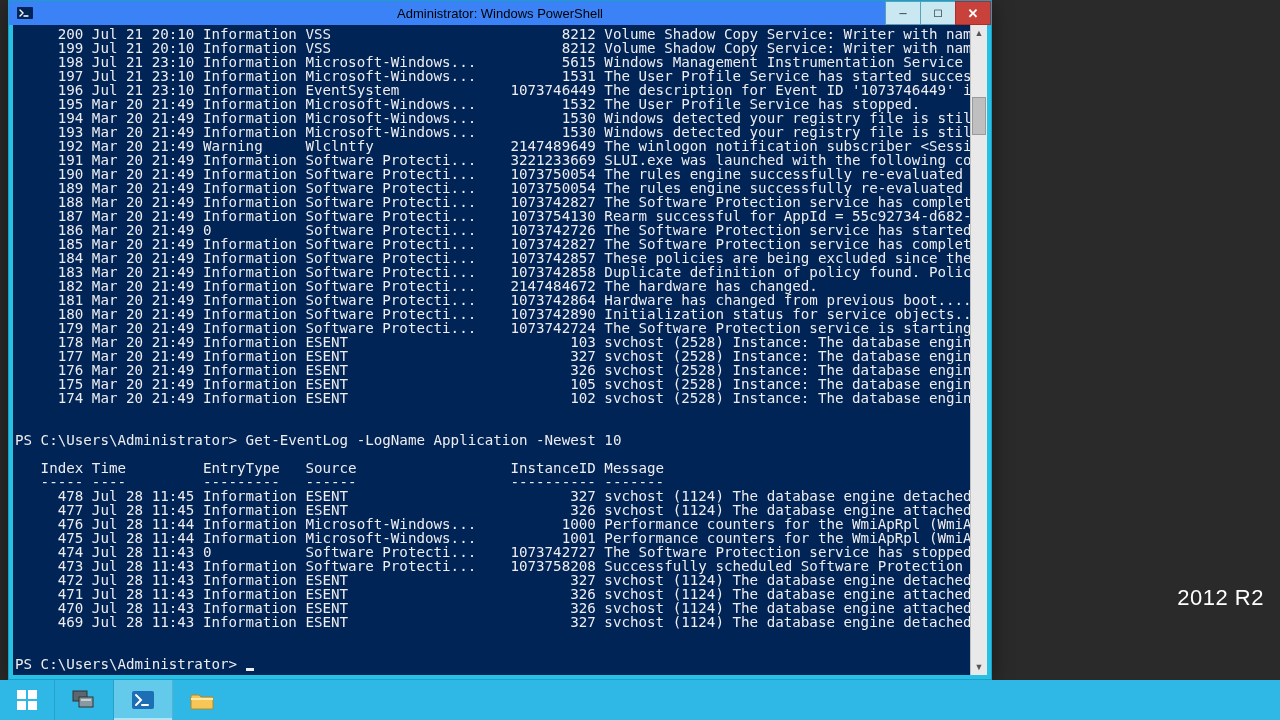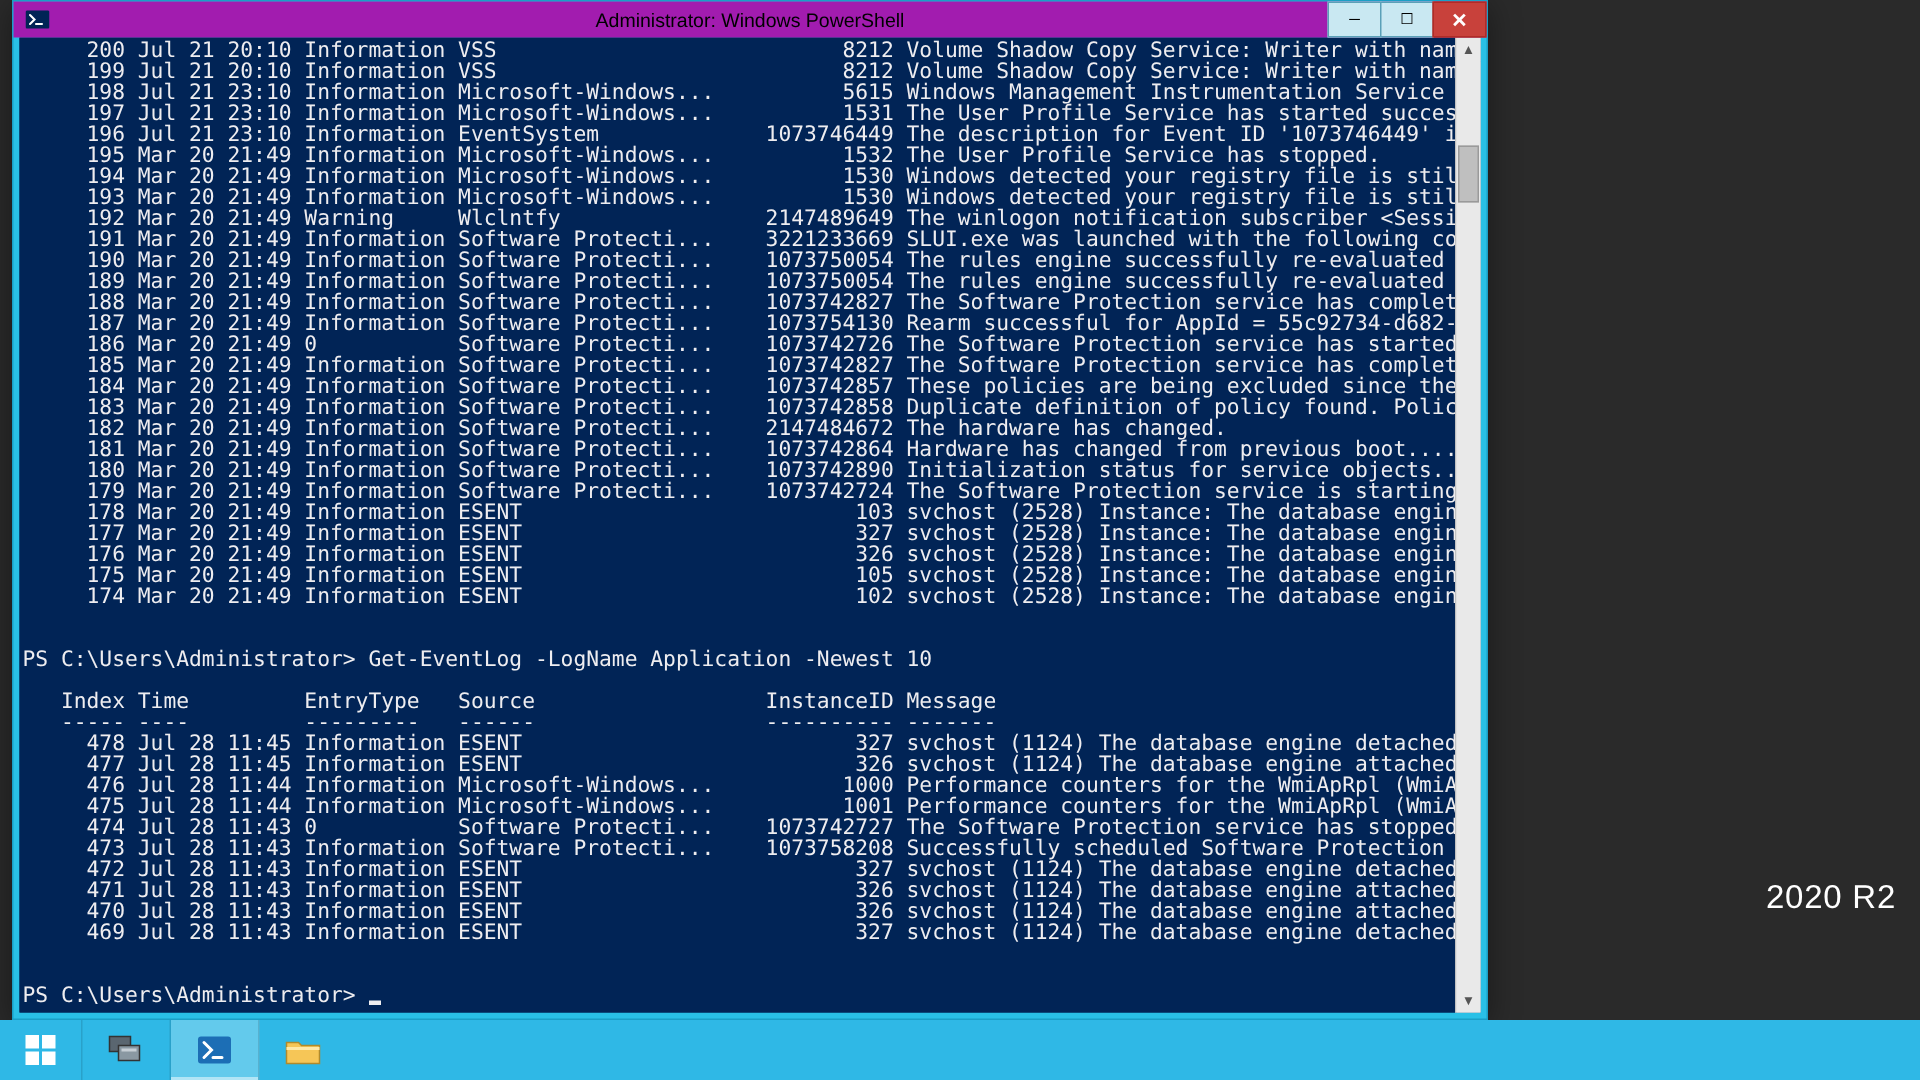--- a/index.html
+++ b/index.html
@@ -48,21 +48,21 @@
     left: 8px; top: 0px;
     width: 982px; height: 678px;
     background: #29c0e6;
     border: 1px solid #1a9fc6;
     box-shadow: 0 4px 20px rgba(0,0,0,0.4);
     display: flex; flex-direction: column;
   }
   .titlebar {
     height: 30px;
     display: flex; align-items: center;
-    background: #a21caf;
+    background: #3b82f6;
     position: relative;
   }
   .titlebar-icon {
     width: 20px; height: 20px; margin-left: 6px;
     display:flex;align-items:center;justify-content:center;
   }
   .titlebar-title {
     position: absolute; left: 0; right: 0; text-align: center;
     font-size: 13px; color: #000;
     pointer-events: none;
@@ -117,21 +117,21 @@
   .scroll-track { flex:1; background:#e9e9e9; position:relative;}
   .scroll-thumb {
     position:absolute; left:1px; right:1px;
     background:#bfbfbf; border:1px solid #9a9a9a;
   }
 </style>
 </head>
 <body>
 
 <div class="desktop">
-  <div class="desktop-text">2020 R2</div>
+  <div class="desktop-text">2012 R2</div>
 
   <div class="window">
     <div class="titlebar">
       <div class="titlebar-icon">
         <svg viewBox="0 0 16 16" width="16" height="16">
             <rect x="0" y="2" width="16" height="12" rx="1" fill="#012456"></rect>
             <path d="M3 5l3 3-3 3M7 11h4" stroke="#fff" stroke-width="1.4" fill="none" stroke-linecap="round"></path>
           </svg>
       </div>
       <div class="titlebar-title">Administrator: Windows PowerShell</div>

